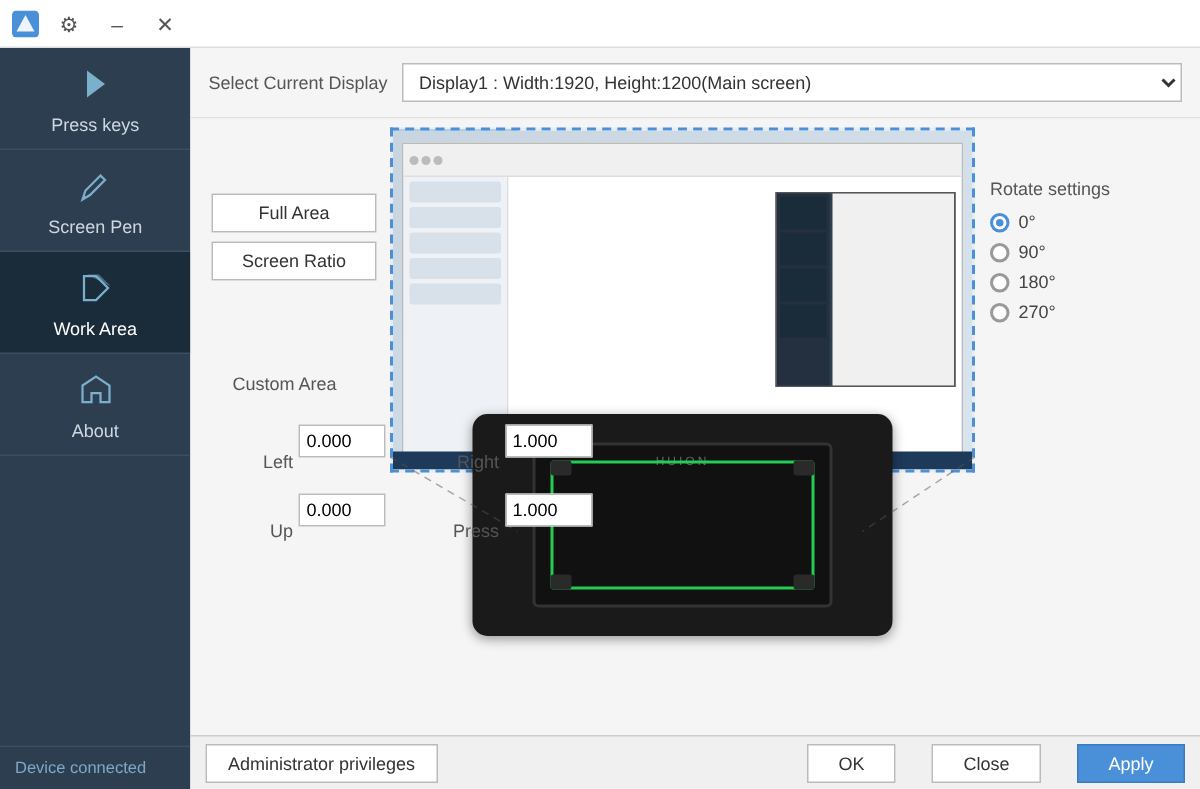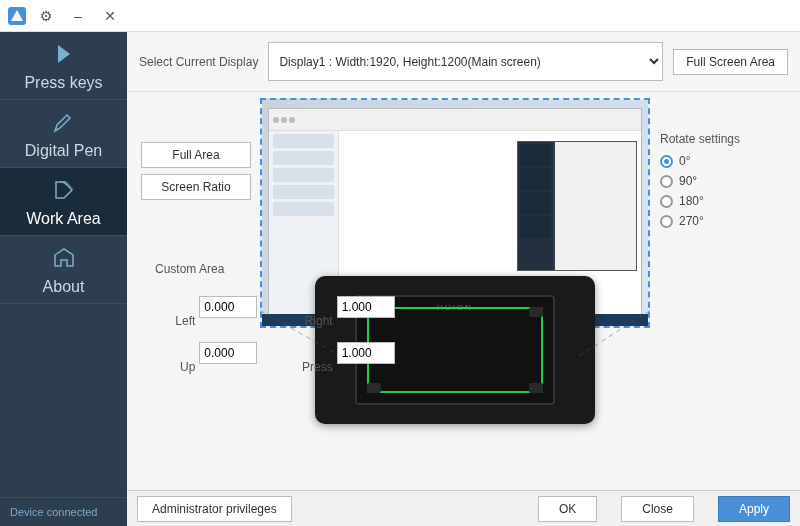--- a/index.html
+++ b/index.html
@@ -79,21 +79,21 @@
     }
     .sidebar-item.active { background: #1a2b3a; color: #ffffff; }
     .sidebar-icon {
       width: 28px;
       height: 28px;
       display: flex;
       align-items: center;
       justify-content: center;
     }
     .sidebar-label {
-      font-size: 16px;
+      font-size: 12px;
     }
     .device-status {
       margin-top: auto;
       padding: 8px 10px;
       color: #7fa8c8;
       font-size: 11px;
       border-top: 1px solid #3a4f63;
     }
 
     
@@ -114,21 +114,21 @@
       background: #f5f5f5;
       border-bottom: 1px solid #e0e0e0;
     }
     .topbar-label {
       font-size: 12px;
       color: #555;
       white-space: nowrap;
     }
     .display-select {
       flex: 1;
-      height: 39px;
+      height: 26px;
       border: 1px solid #bbb;
       background: white;
       padding: 0 6px;
       font-size: 12px;
       color: #333;
       cursor: pointer;
     }
     .fullscreen-btn {
       height: 26px;
       padding: 0 12px;
@@ -479,21 +479,21 @@
         </svg>
       </div>
       <span class="sidebar-label">Press keys</span>
     </div>
     <div class="sidebar-item">
       <div class="sidebar-icon">
         <svg width="24" height="24" viewBox="0 0 24 24" fill="none">
           <path d="M5 19L3 21M3 21L8 18L18 8L15 5L5 15L3 21Z" stroke="#7ab0cc" stroke-width="1.5" fill="none"></path>
         </svg>
       </div>
-      <span class="sidebar-label">Digital Pen</span>
+      <span class="sidebar-label">Screen Pen</span>
     </div>
     <div class="sidebar-item active">
       <div class="sidebar-icon">
         <svg width="24" height="24" viewBox="0 0 24 24" fill="none">
           <polygon points="4,4 12,4 20,12 12,20 4,20" fill="none" stroke="#7ab0cc" stroke-width="1.5"></polygon>
           <polygon points="6,3 14,3 22,11" fill="#7ab0cc" opacity="0.5"></polygon>
         </svg>
       </div>
       <span class="sidebar-label">Work Area</span>
     </div>
@@ -510,21 +510,20 @@
     </div>
   </div>
 
   <div class="content">
 
     <div class="topbar">
       <span class="topbar-label">Select Current Display</span>
       <select class="display-select">
         <option>Display1 : Width:1920, Height:1200(Main screen)</option>
       </select>
-      <button class="fullscreen-btn">Full Screen Area</button>
     </div>
 
     <div class="work-display">
 
       <div class="screen-preview">
         <div class="screen-inner">
 
           <div class="file-explorer">
             <div class="fe-toolbar">
               <div class="fe-toolbar-dot"></div>

